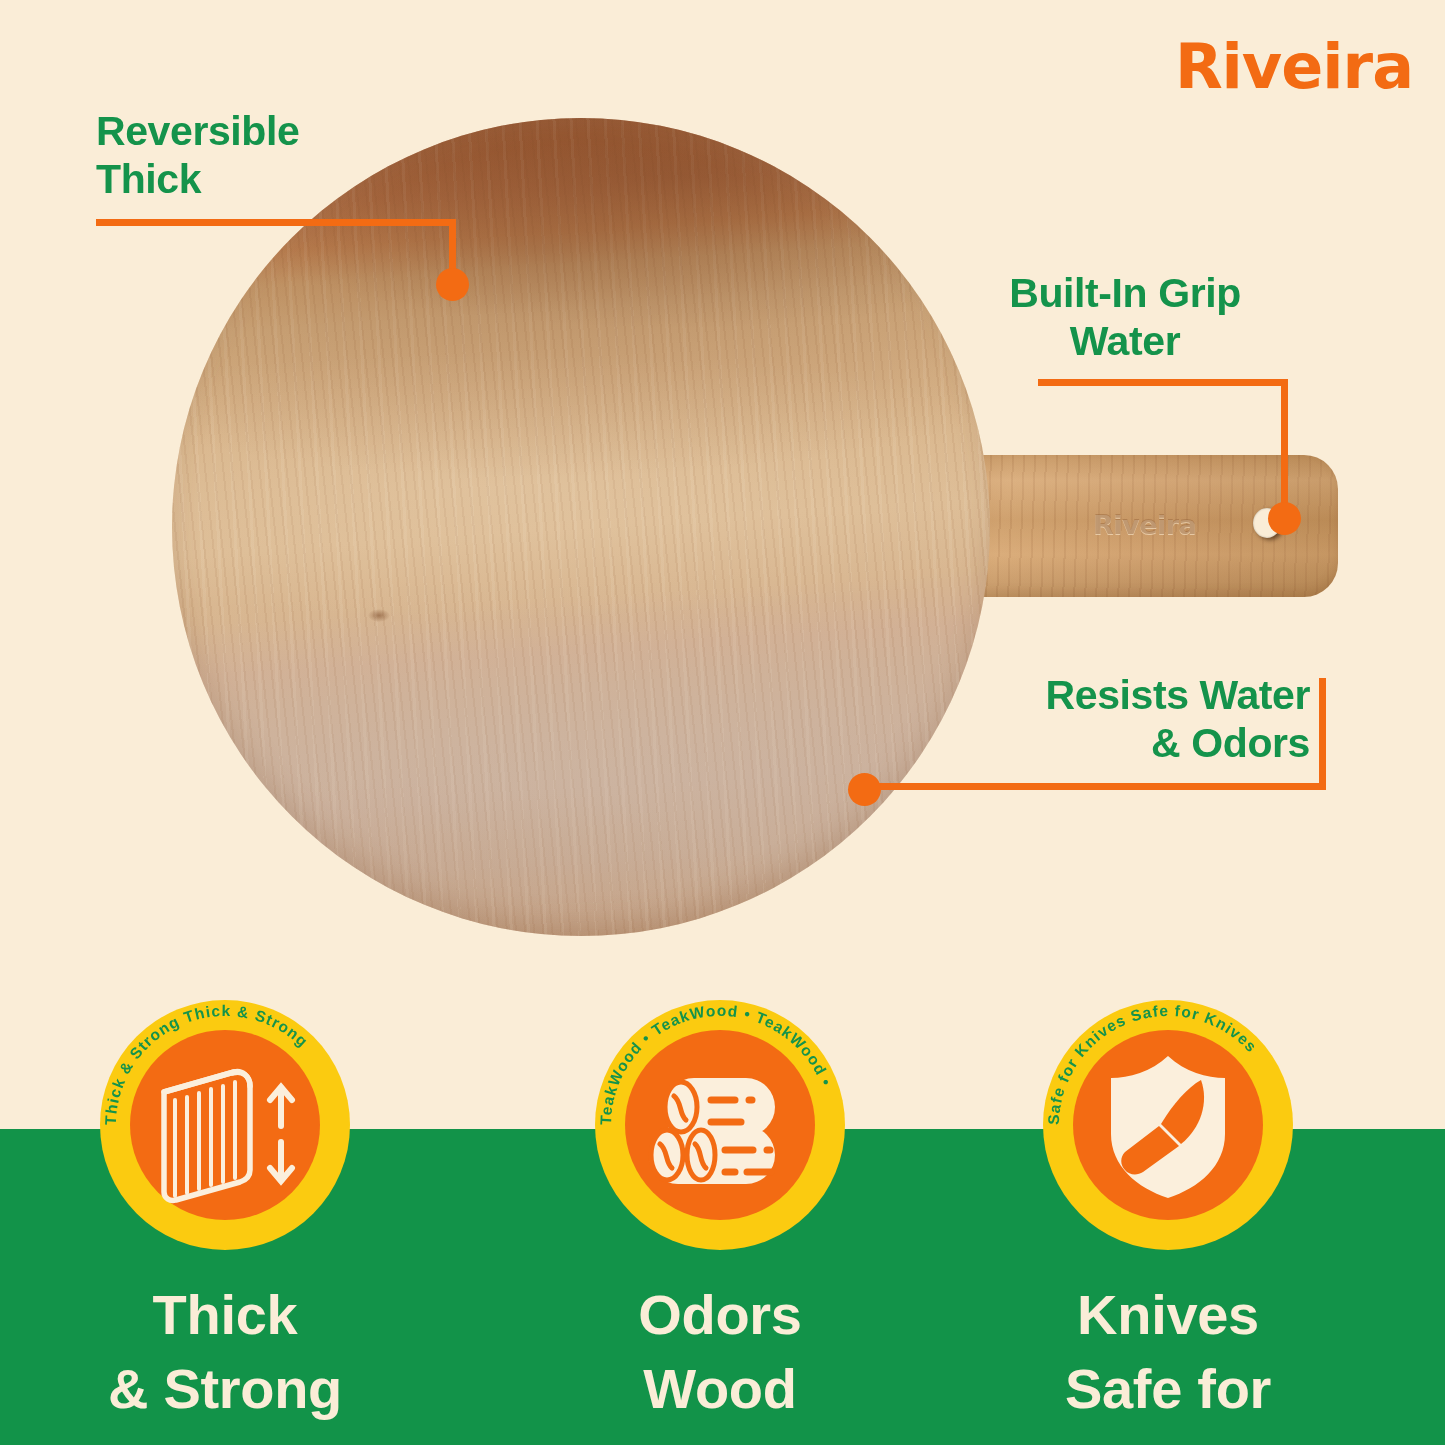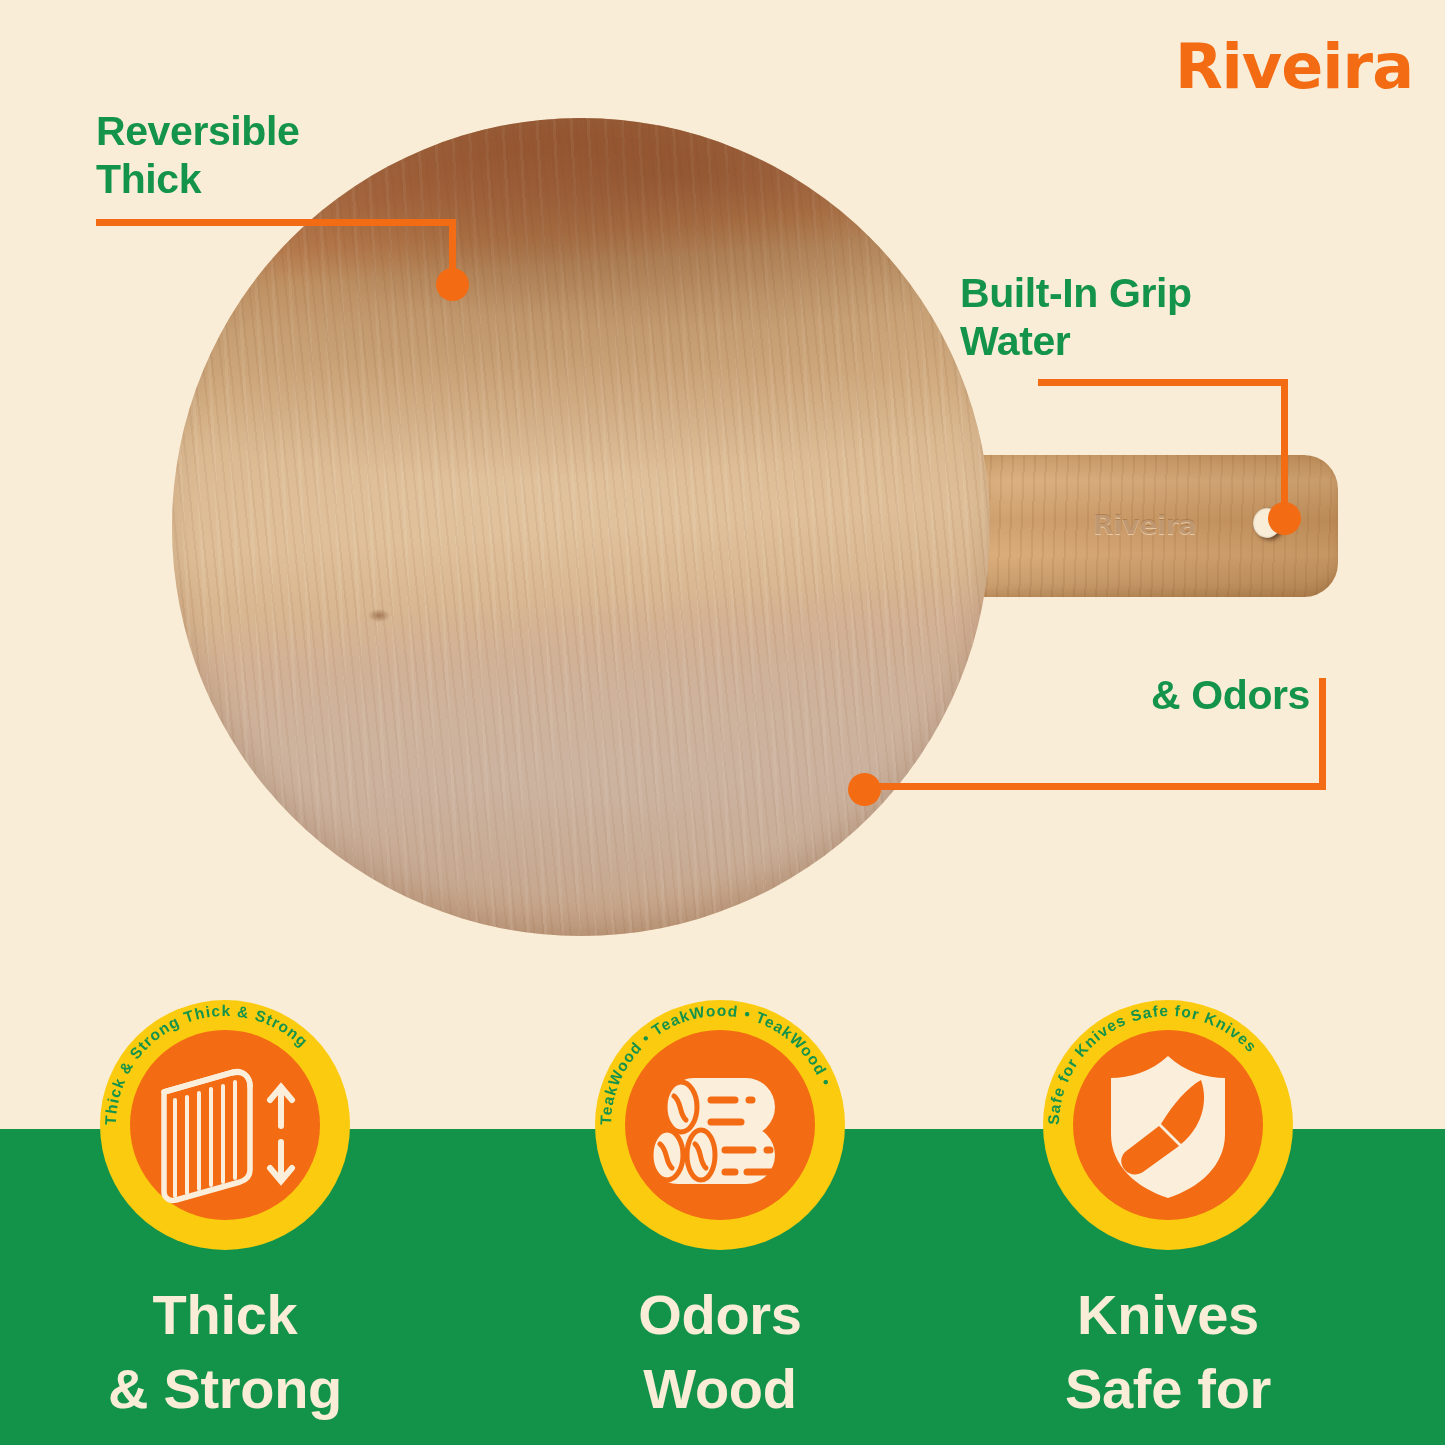--- a/index.html
+++ b/index.html
@@ -20,21 +20,21 @@
   .logo {
     position:absolute; right:32px; top:30px;
     font-size:62px; font-weight:bold; letter-spacing:-1px;
     color:#F36B13;
     font-family:"DejaVu Sans", sans-serif;
   }
 
   
   .callout { position:absolute; color:#14934B; font-weight:bold; line-height:1.16; font-size:41px; letter-spacing:-0.4px; }
   .callout.c1 { left:96px; top:108px; text-align:left; width:420px; }
-  .callout.c2 { left:960px; top:270px; text-align:left; width:330px; }
+  .callout.c2 { left:960px; top:270px; text-align:center; width:330px; }
   .callout.c3 { left:900px; top:672px; text-align:right; width:410px; }
 
   
   .lead { position:absolute; background:#F36B13; }
   .dot { position:absolute; background:#F36B13; border-radius:50%; }
 
   
   .l1h { left:96px; top:219px; width:360px; height:7px; }
   .l1v { left:449px; top:219px; width:7px; height:62px; }
   .d1  { left:436px; top:268px; width:33px; height:33px; }
@@ -189,20 +189,21 @@
 
   <div class="callout c2">
     <div>Built-In Grip</div>
     <div>Water</div>
   </div>
   <div class="lead l2h"></div>
   <div class="lead l2v"></div>
   <div class="dot d2"></div>
 
   <div class="callout c3">
+    <div>Resists Water</div>
     <div>&amp; Odors</div>
   </div>
   <div class="lead l3v"></div>
   <div class="lead l3h"></div>
   <div class="dot d3"></div>
 
   <div class="badge b1">
     <div class="ring"></div>
     <svg class="circ-text" viewBox="0 0 250 250">
       <defs>

